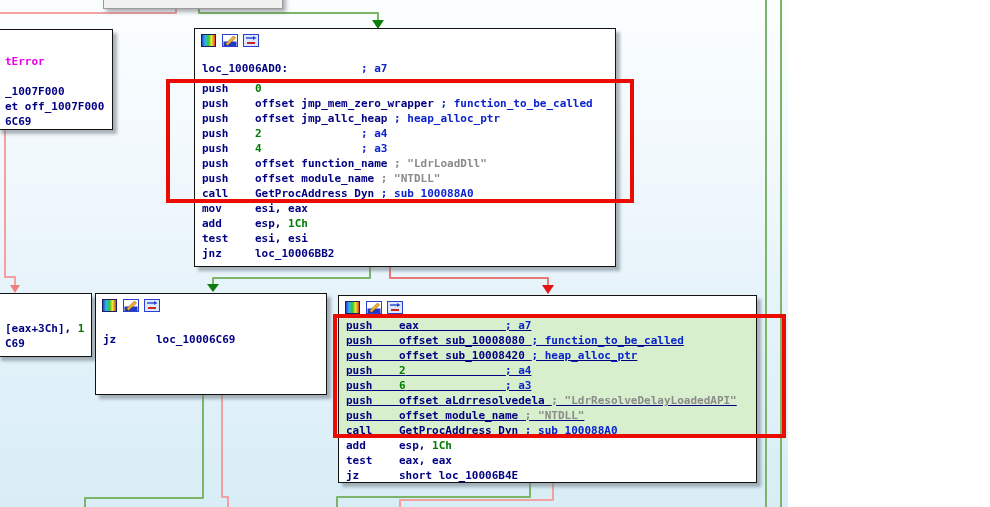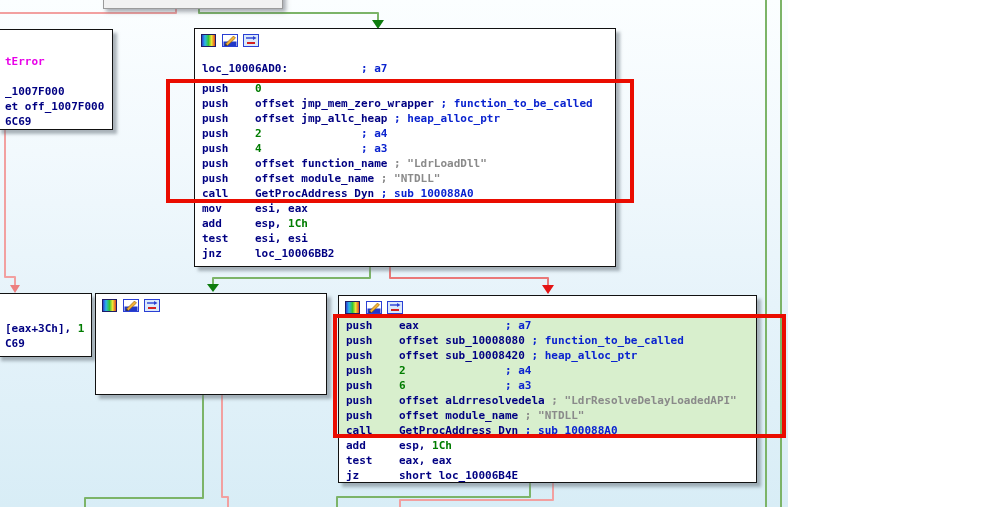--- a/index.html
+++ b/index.html
@@ -11,21 +11,21 @@
   #edges{position:absolute;left:0;top:0;z-index:1;}
   .node{
     position:absolute;background:#ffffff;border:1px solid #111;
     box-shadow:4px 4px 3px rgba(110,120,130,.55);
     z-index:2;overflow:hidden;
   }
   .node-header{height:20px;display:flex;align-items:center;gap:5px;padding:3px 0 0 6px;box-sizing:border-box;}
   .nicon{display:inline-flex;width:16px;height:13px;}
   .code{white-space:pre;font-weight:bold;font-size:11px;line-height:15px;color:#000082;}
   .cl{height:15px;padding-left:7px;}
-  .cl.hl{background:#d8efcd;}
+  .cl.hl{background:#d8efcd;text-decoration:underline;}
   .k-c{color:#000082;}
   .k-n{color:#007c00;}
   .k-m{color:#0a23cf;}
   .k-s{color:#8a8a8a;}
   .k-i{color:#e800e8;}
   .hlbox{position:absolute;border:4px solid #ea0c00;z-index:6;pointer-events:none;}
   .strip{
     position:absolute;left:103px;top:-8px;width:178px;height:15px;
     background:#f1f1f1;border:1px solid #9a9a9a;
     box-shadow:3px 3px 4px rgba(90,95,105,.5);z-index:2;
@@ -135,21 +135,21 @@
       </span>
       <span class="nicon">
         <svg width="16" height="13">
             <rect x="0.5" y="0.5" width="15" height="12" fill="#dbe9fb" stroke="#2a3fd4"></rect>
           <path d="M3 4 h7" stroke="#2a3fd4" stroke-width="1.4"></path>
           <path d="M10 2 l3.5 2 -3.5 2 z" fill="#2a3fd4"></path>
           <path d="M4 9 h8" stroke="#d42020" stroke-width="2"></path>
           </svg>
       </span>
     </div>
-    <div class="code" style="padding-top:18px;"></div>
+    <div class="code" style="padding-top:18px;"><div class="cl"><span class="k-c">jz      loc_10006C69</span></div></div>
   </div>
 
   <div class="node" style="left:338px;top:295px;width:417px;height:186px;">
     <div class="node-header">
       <span class="nicon">
         <svg width="15" height="13">
             <defs>
               <linearGradient id="rb3" x1="0" y1="0" x2="1" y2="0">
           <stop offset="0" stop-color="#2c2cd0"></stop>
                 <stop offset="0.25" stop-color="#2ab6ea"></stop>

